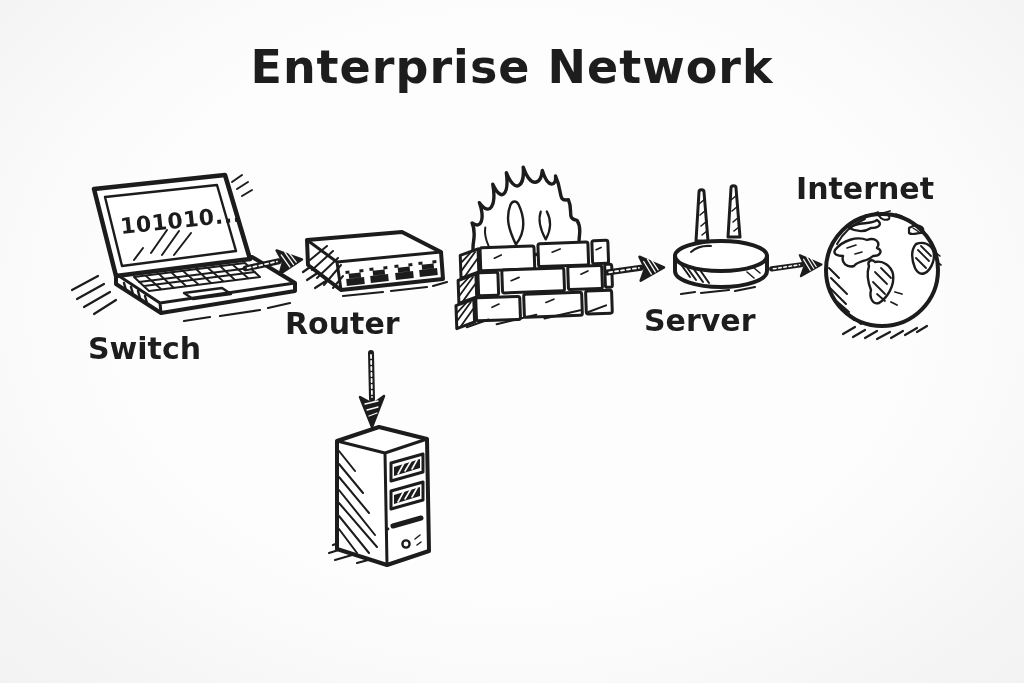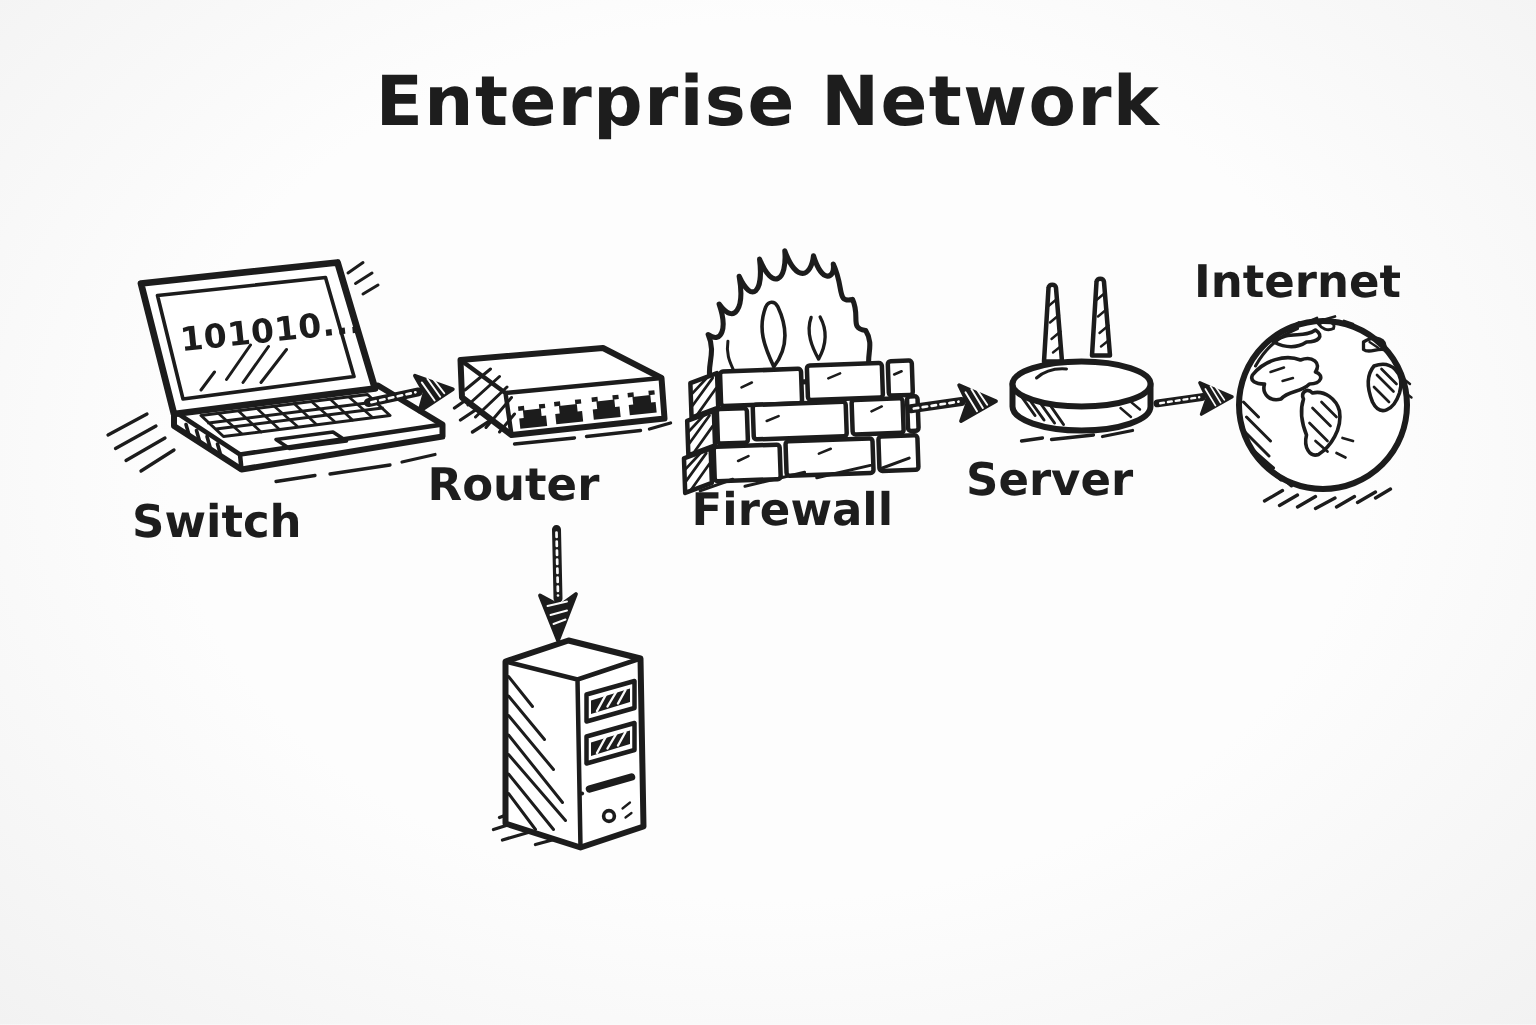--- a/index.html
+++ b/index.html
@@ -120,21 +120,20 @@
         <path stroke-width="3" fill="#fff" d="M8 147 L26 141 L26 164 L8 170 Z"></path>
         <path stroke-width="1.8" d="M9 162 L23 144 M8 155 L20 143 M12 168 L25 151"></path>
         <rect stroke-width="3" fill="#fff" x="28" y="140" width="44" height="23" rx="2"></rect>
         <rect stroke-width="3" fill="#fff" x="76" y="138" width="58" height="23" rx="2"></rect>
         <rect stroke-width="3" fill="#fff" x="138" y="137" width="26" height="23" rx="2"></rect>
         <path stroke-width="1.7" d="M48 101 l7 -3 M106 97 l8 -3 M64 124 l8 -3 M134 120 l7 -3 M44 150 l7 -3 M98 147 l8 -3 M150 96 l5 -2"></path>
       </g>
       <path stroke-width="2" d="M18 169 L40 162 M48 167 L88 159 M96 163 L132 156 M140 158 L158 152"></path>
     </g>
   </svg>
-  <div class="label" style="left:461px;top:323px">Firewall</div>
 
   <svg class="abs" style="left:603px;top:249px;transform:rotate(-3deg)" width="64" height="38" viewBox="0 0 64 38">
     <g stroke="#1c1c1c" stroke-linecap="round" stroke-linejoin="round" fill="none">
       <path stroke-width="6" d="M4 22 L38 19"></path>
       <path stroke="#fbfbfb" stroke-width="1.8" stroke-dasharray="3 3" d="M6 22 L36 19"></path>
       <path stroke-width="2.5" fill="#1c1c1c" d="M37 8 L61 20 L37 32 L42 20 Z"></path>
       <path stroke="#fbfbfb" stroke-width="1.3" d="M41 13 L48 26 M45 11 L52 24 M49 12 L55 22"></path>
     </g>
   </svg>
 

